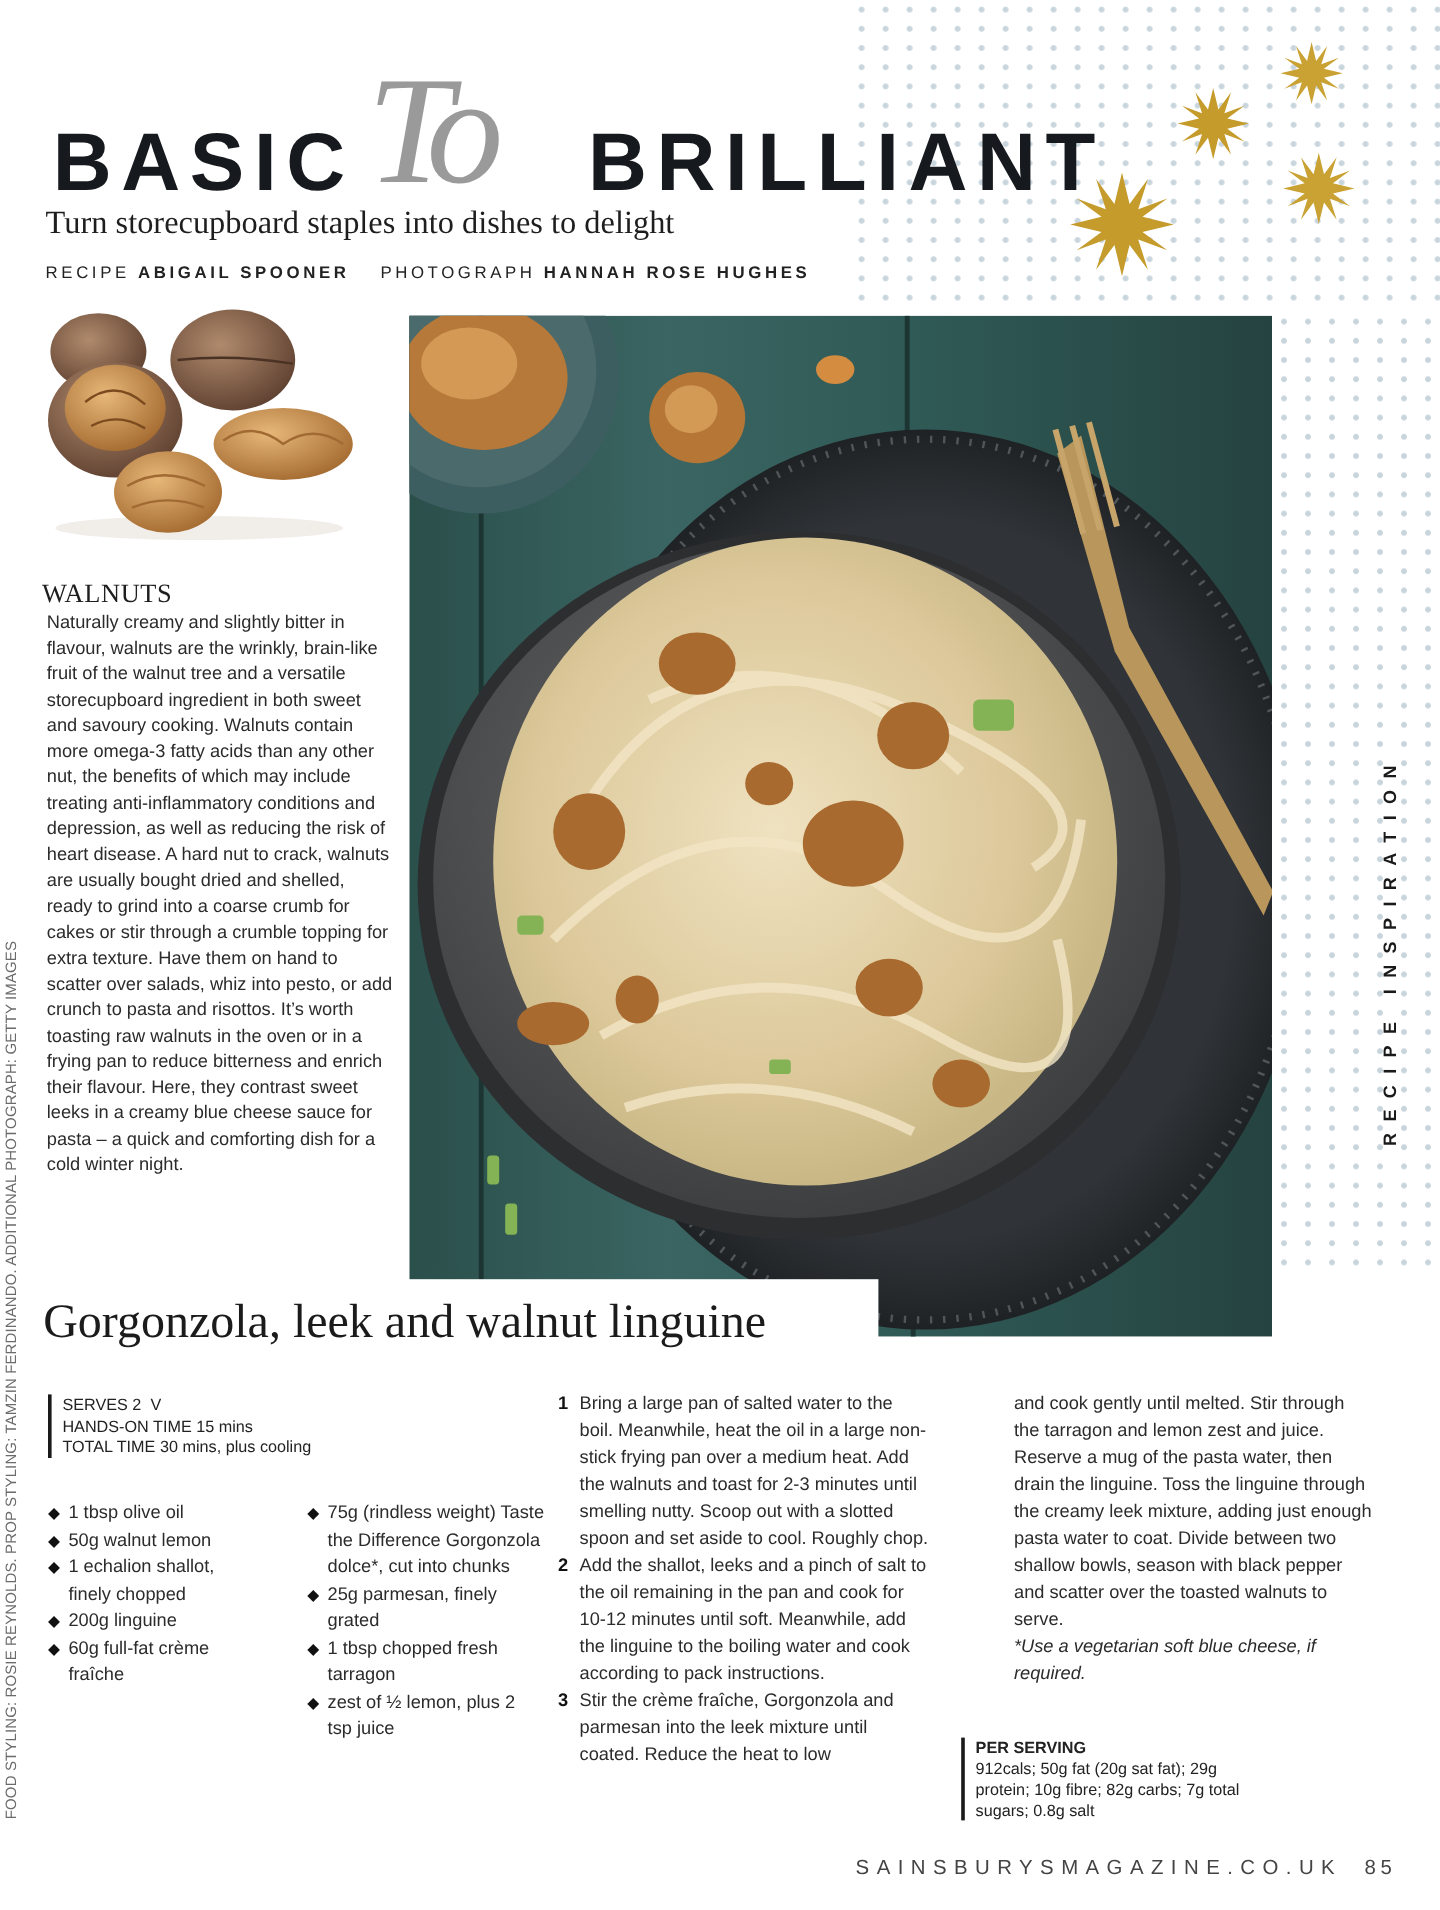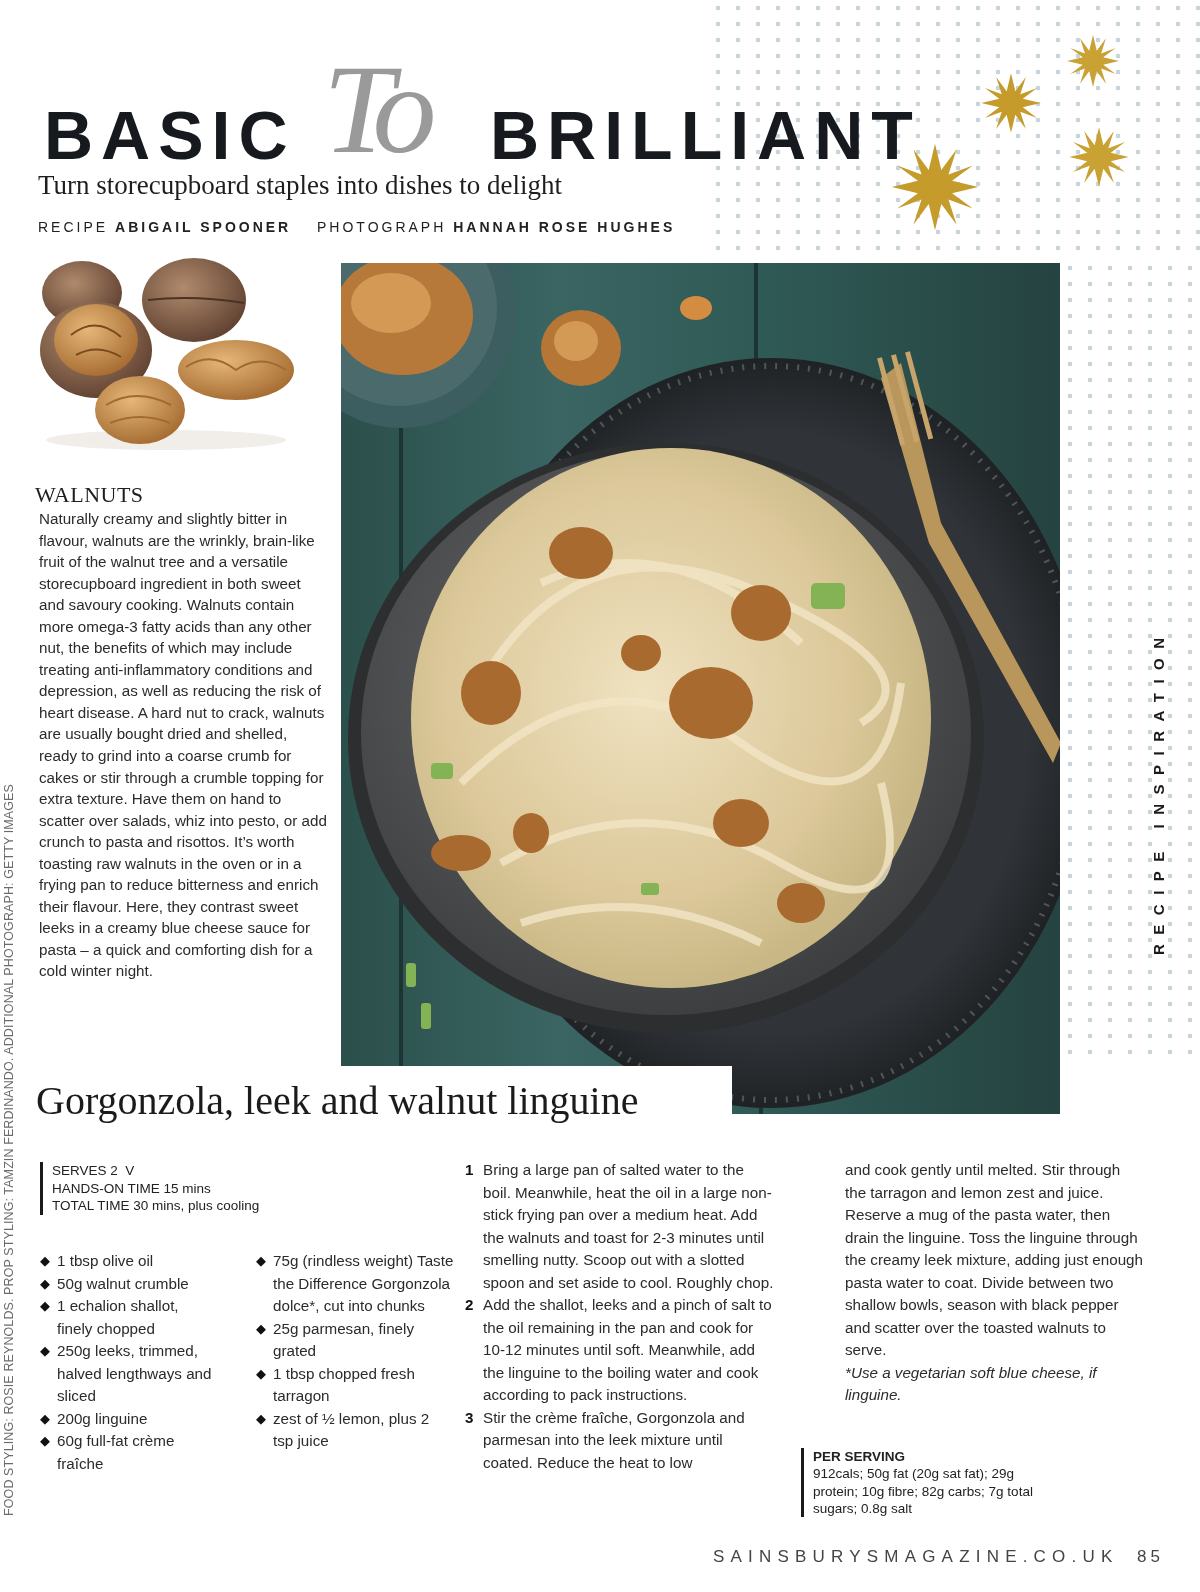--- a/index.html
+++ b/index.html
@@ -22,21 +22,21 @@
   .title-word {
     position: absolute; top: 36px;
     font-family: "Liberation Sans", sans-serif; font-weight: 700;
     font-size: 68px; letter-spacing: 8px; color: #16191d;
   }
   .tw-basic { left: 0; }
   .tw-brilliant { left: 426px; margin-left: 20px; }
   .title-script {
     position: absolute; left: 262px; top: -24px;
     font-family: "Liberation Serif", serif; font-style: italic;
-    font-size: 128px; color: #9a9a9a; letter-spacing: -10px; margin-left: 17px;
+    font-size: 128px; color: #9a9a9a; letter-spacing: -10px;
   }
   .subtitle {
     position: absolute; left: 38px; top: 170px;
     font-family: "Liberation Serif", serif; font-size: 27px; color: #1e1e1e;
   }
   .credits {
     position: absolute; left: 38px; top: 219px;
     font-size: 14px; letter-spacing: 3px; color: #222;
   }
   .credits b { font-weight: 700; }
@@ -272,23 +272,22 @@
     <span>15 mins</span>
   </div>
   <div>
     <b>TOTAL TIME</b>
     <span>30 mins, plus cooling</span>
   </div>
 </div>
 
 <div class="ing-col ing-col-1">
   <div class="ing-item">1 tbsp olive oil</div>
-  <div class="ing-item">50g walnut crumble</div>
+  <div class="ing-item">50g walnut lemon</div>
   <div class="ing-item" style="width:175px">1 echalion shallot, finely chopped</div>
-  <div class="ing-item" style="width:195px">250g leeks, trimmed, halved lengthways and sliced</div>
   <div class="ing-item">200g linguine</div>
   <div class="ing-item" style="width:175px">60g full-fat crème fraîche</div>
 </div>
 <div class="ing-col ing-col-2">
   <div class="ing-item" style="width:200px">75g (rindless weight) Taste the Difference Gorgonzola dolce*, cut into chunks</div>
   <div class="ing-item" style="width:195px">25g parmesan, finely grated</div>
   <div class="ing-item" style="width:190px">1 tbsp chopped fresh tarragon</div>
   <div class="ing-item" style="width:190px">zest of ½ lemon, plus 2 tsp juice</div>
 </div>
 
@@ -301,21 +300,21 @@
     <span class="step-num">2</span>
     <span>Add the shallot, leeks and a pinch of salt to the oil remaining in the pan and cook for 10-12 minutes until soft. Meanwhile, add the linguine to the boiling water and cook according to pack instructions.</span>
   </div>
   <div class="step">
     <span class="step-num">3</span>
     <span>Stir the crème fraîche, Gorgonzola and parmesan into the leek mixture until coated. Reduce the heat to low</span>
   </div>
 </div>
 <div class="method-2">
   <div>and cook gently until melted. Stir through the tarragon and lemon zest and juice. Reserve a mug of the pasta water, then drain the linguine. Toss the linguine through the creamy leek mixture, adding just enough pasta water to coat. Divide between two shallow bowls, season with black pepper and scatter over the toasted walnuts to serve.</div>
-  <div class="note" style="width:280px">*Use a vegetarian soft blue cheese, if linguine.</div>
+  <div class="note" style="width:280px">*Use a vegetarian soft blue cheese, if required.</div>
 </div>
 
 <div class="nutrition">
   <b>PER SERVING</b>
   <div style="width:232px">912cals; 50g fat (20g sat fat); 29g protein; 10g fibre; 82g carbs; 7g total sugars; 0.8g salt</div>
 </div>
 
 <div class="footer-site">SAINSBURYSMAGAZINE.CO.UK</div>
 <div class="footer-page">85</div>
 

